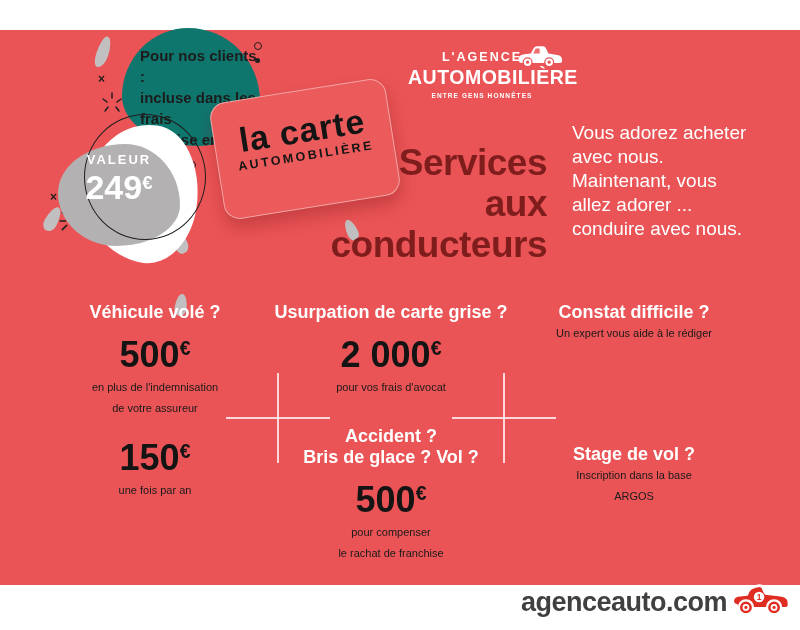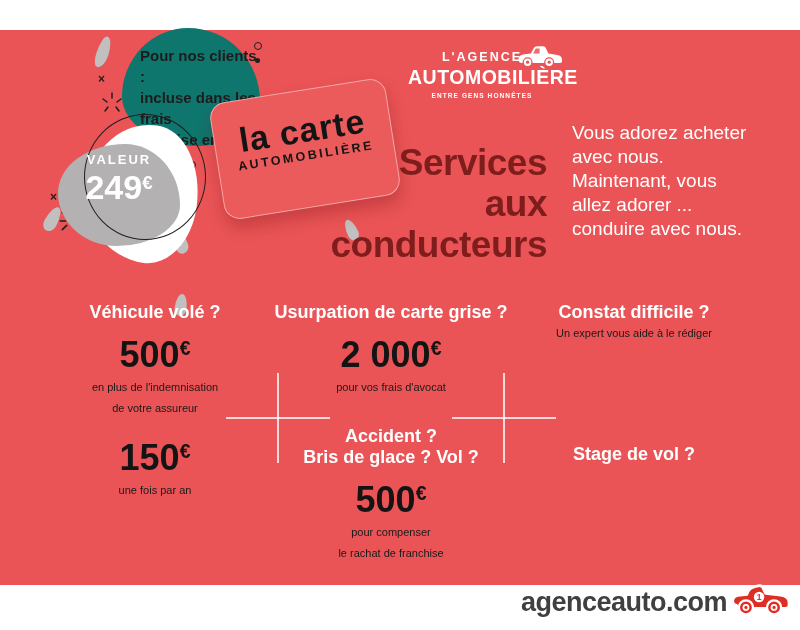--- a/index.html
+++ b/index.html
@@ -179,20 +179,22 @@
   <div class="cell" style="left:272px;top:426px;width:238px;">
     <div class="q">Accident ?
 Bris de glace ? Vol ?</div>
     <div class="benefit-amount"><span>500</span><span class="cur">€</span></div>
     <div class="detail">pour compenser
 le rachat de franchise</div>
   </div>
   <div class="cell" style="left:508px;top:444px;width:252px;">
     <div class="q">Stage de vol ?</div>
 
+    <div class="detail">Inscription dans la base
+ARGOS</div>
   </div>
 
   <div class="divline" style="left:226px;top:417px;width:104px;height:2px;"></div>
   <div class="divline" style="left:277px;top:373px;width:2px;height:90px;"></div>
   <div class="divline" style="left:452px;top:417px;width:104px;height:2px;"></div>
   <div class="divline" style="left:503px;top:373px;width:2px;height:90px;"></div>
 
   <div class="footer">
     <span class="site">agenceauto.com</span>
     <svg class="race-car" width="60" height="40" viewBox="0 0 64 42">

